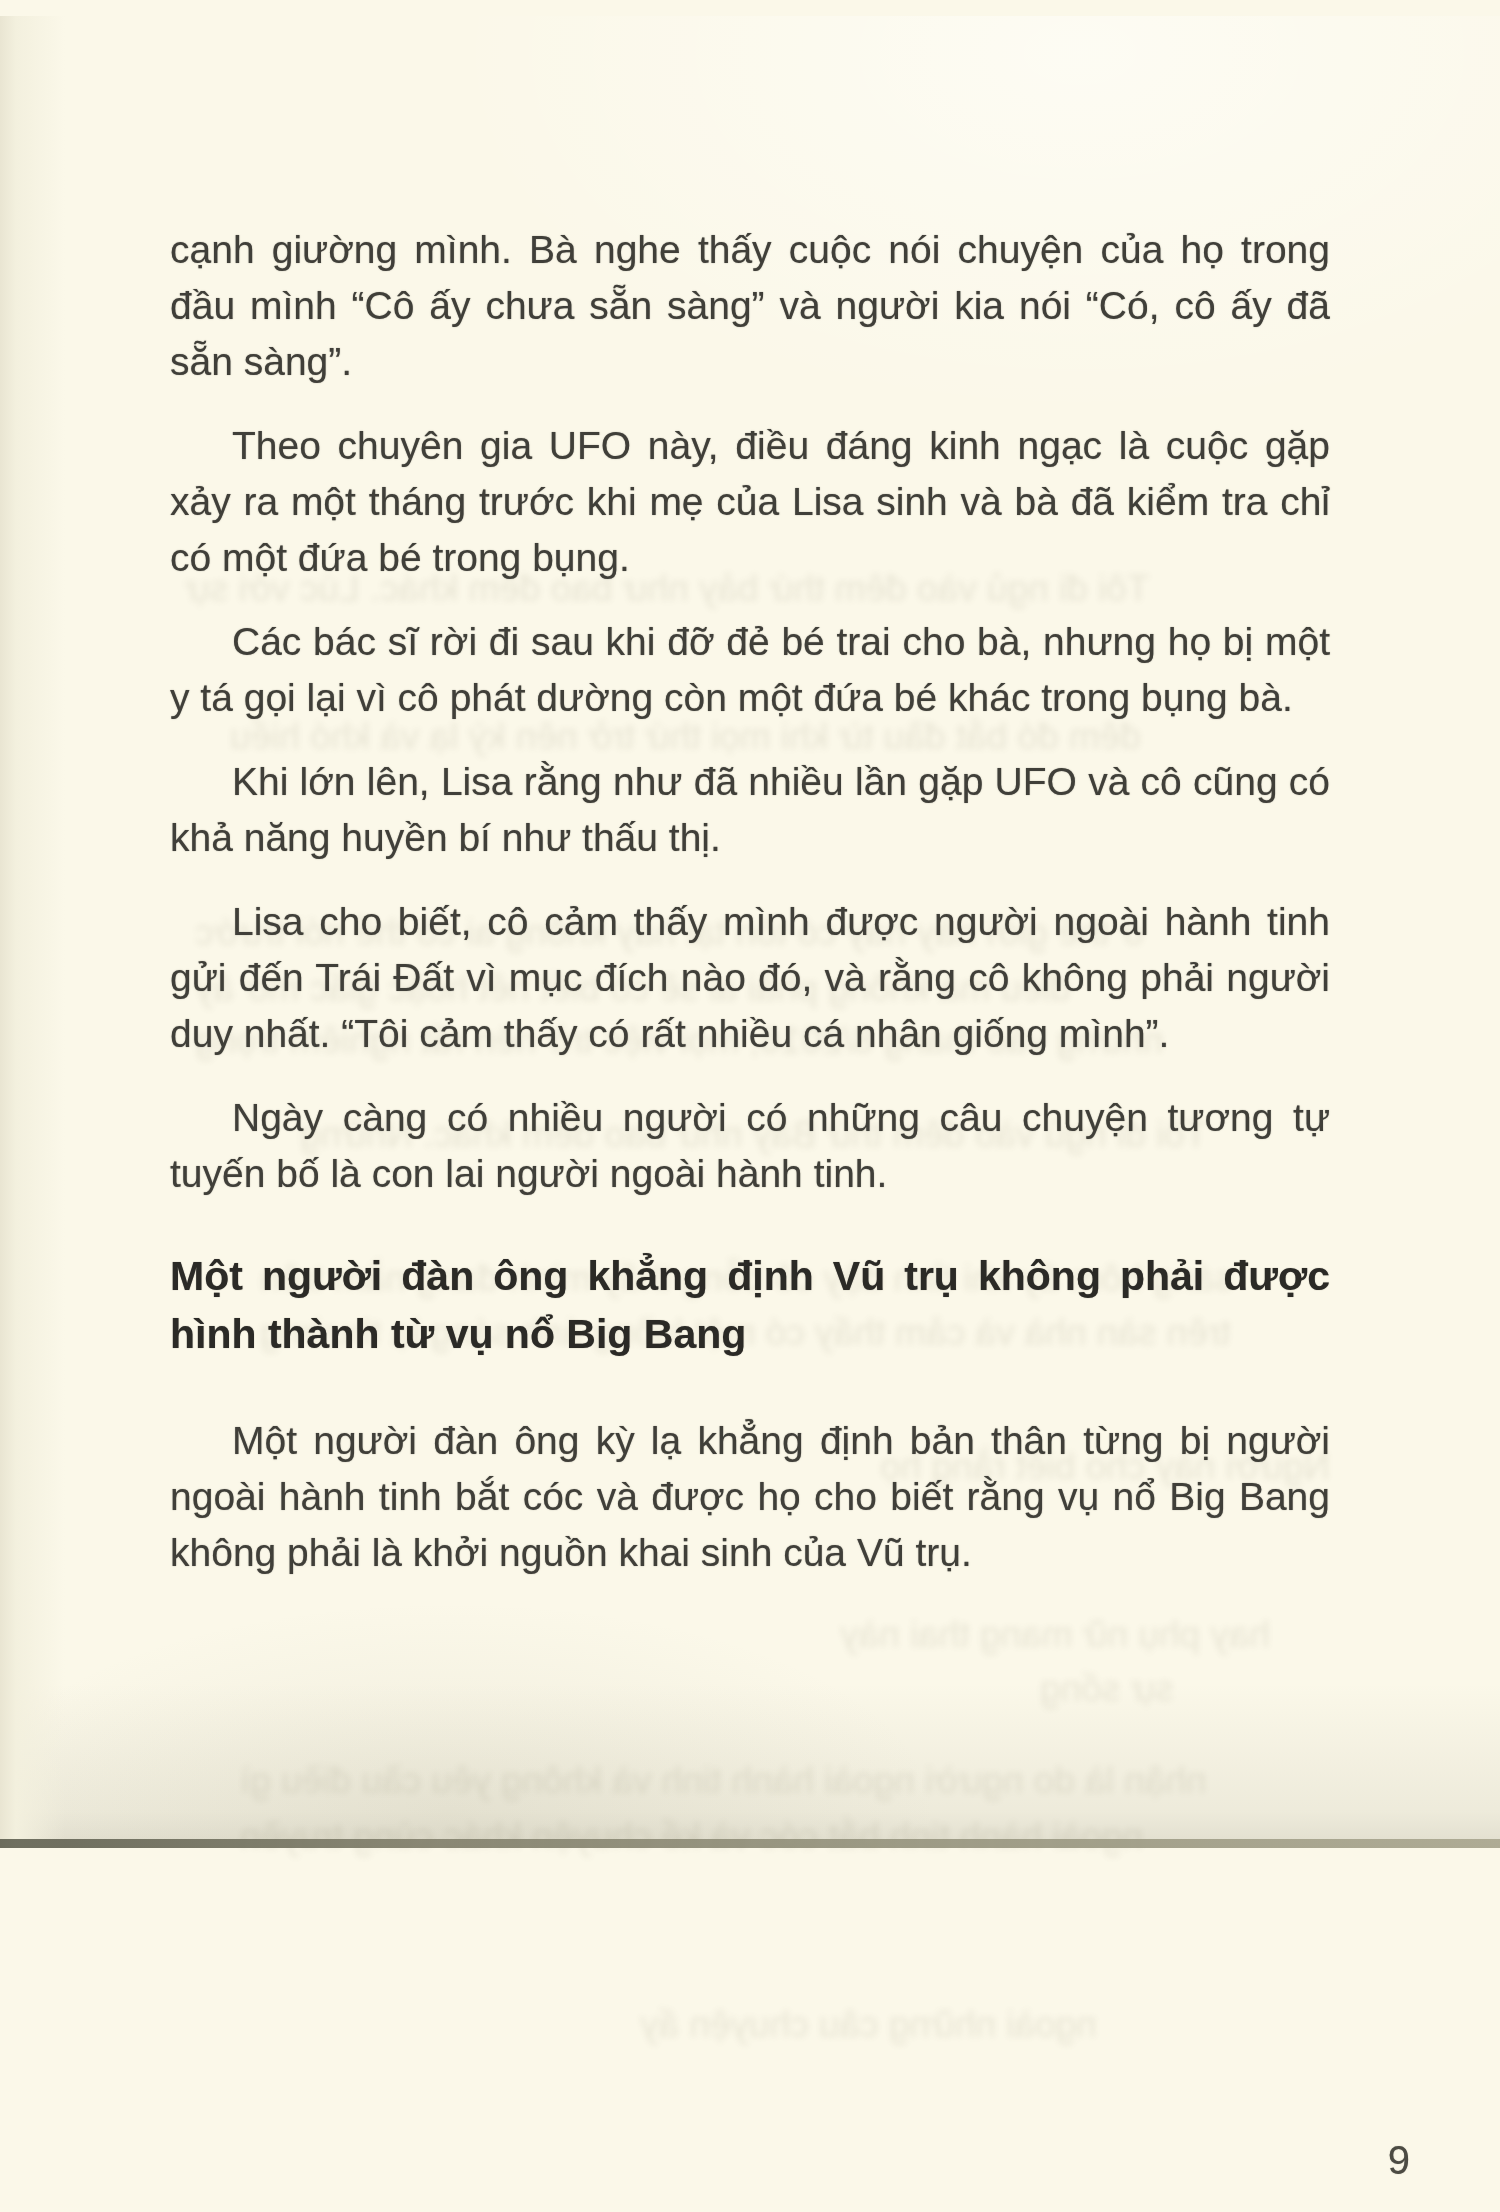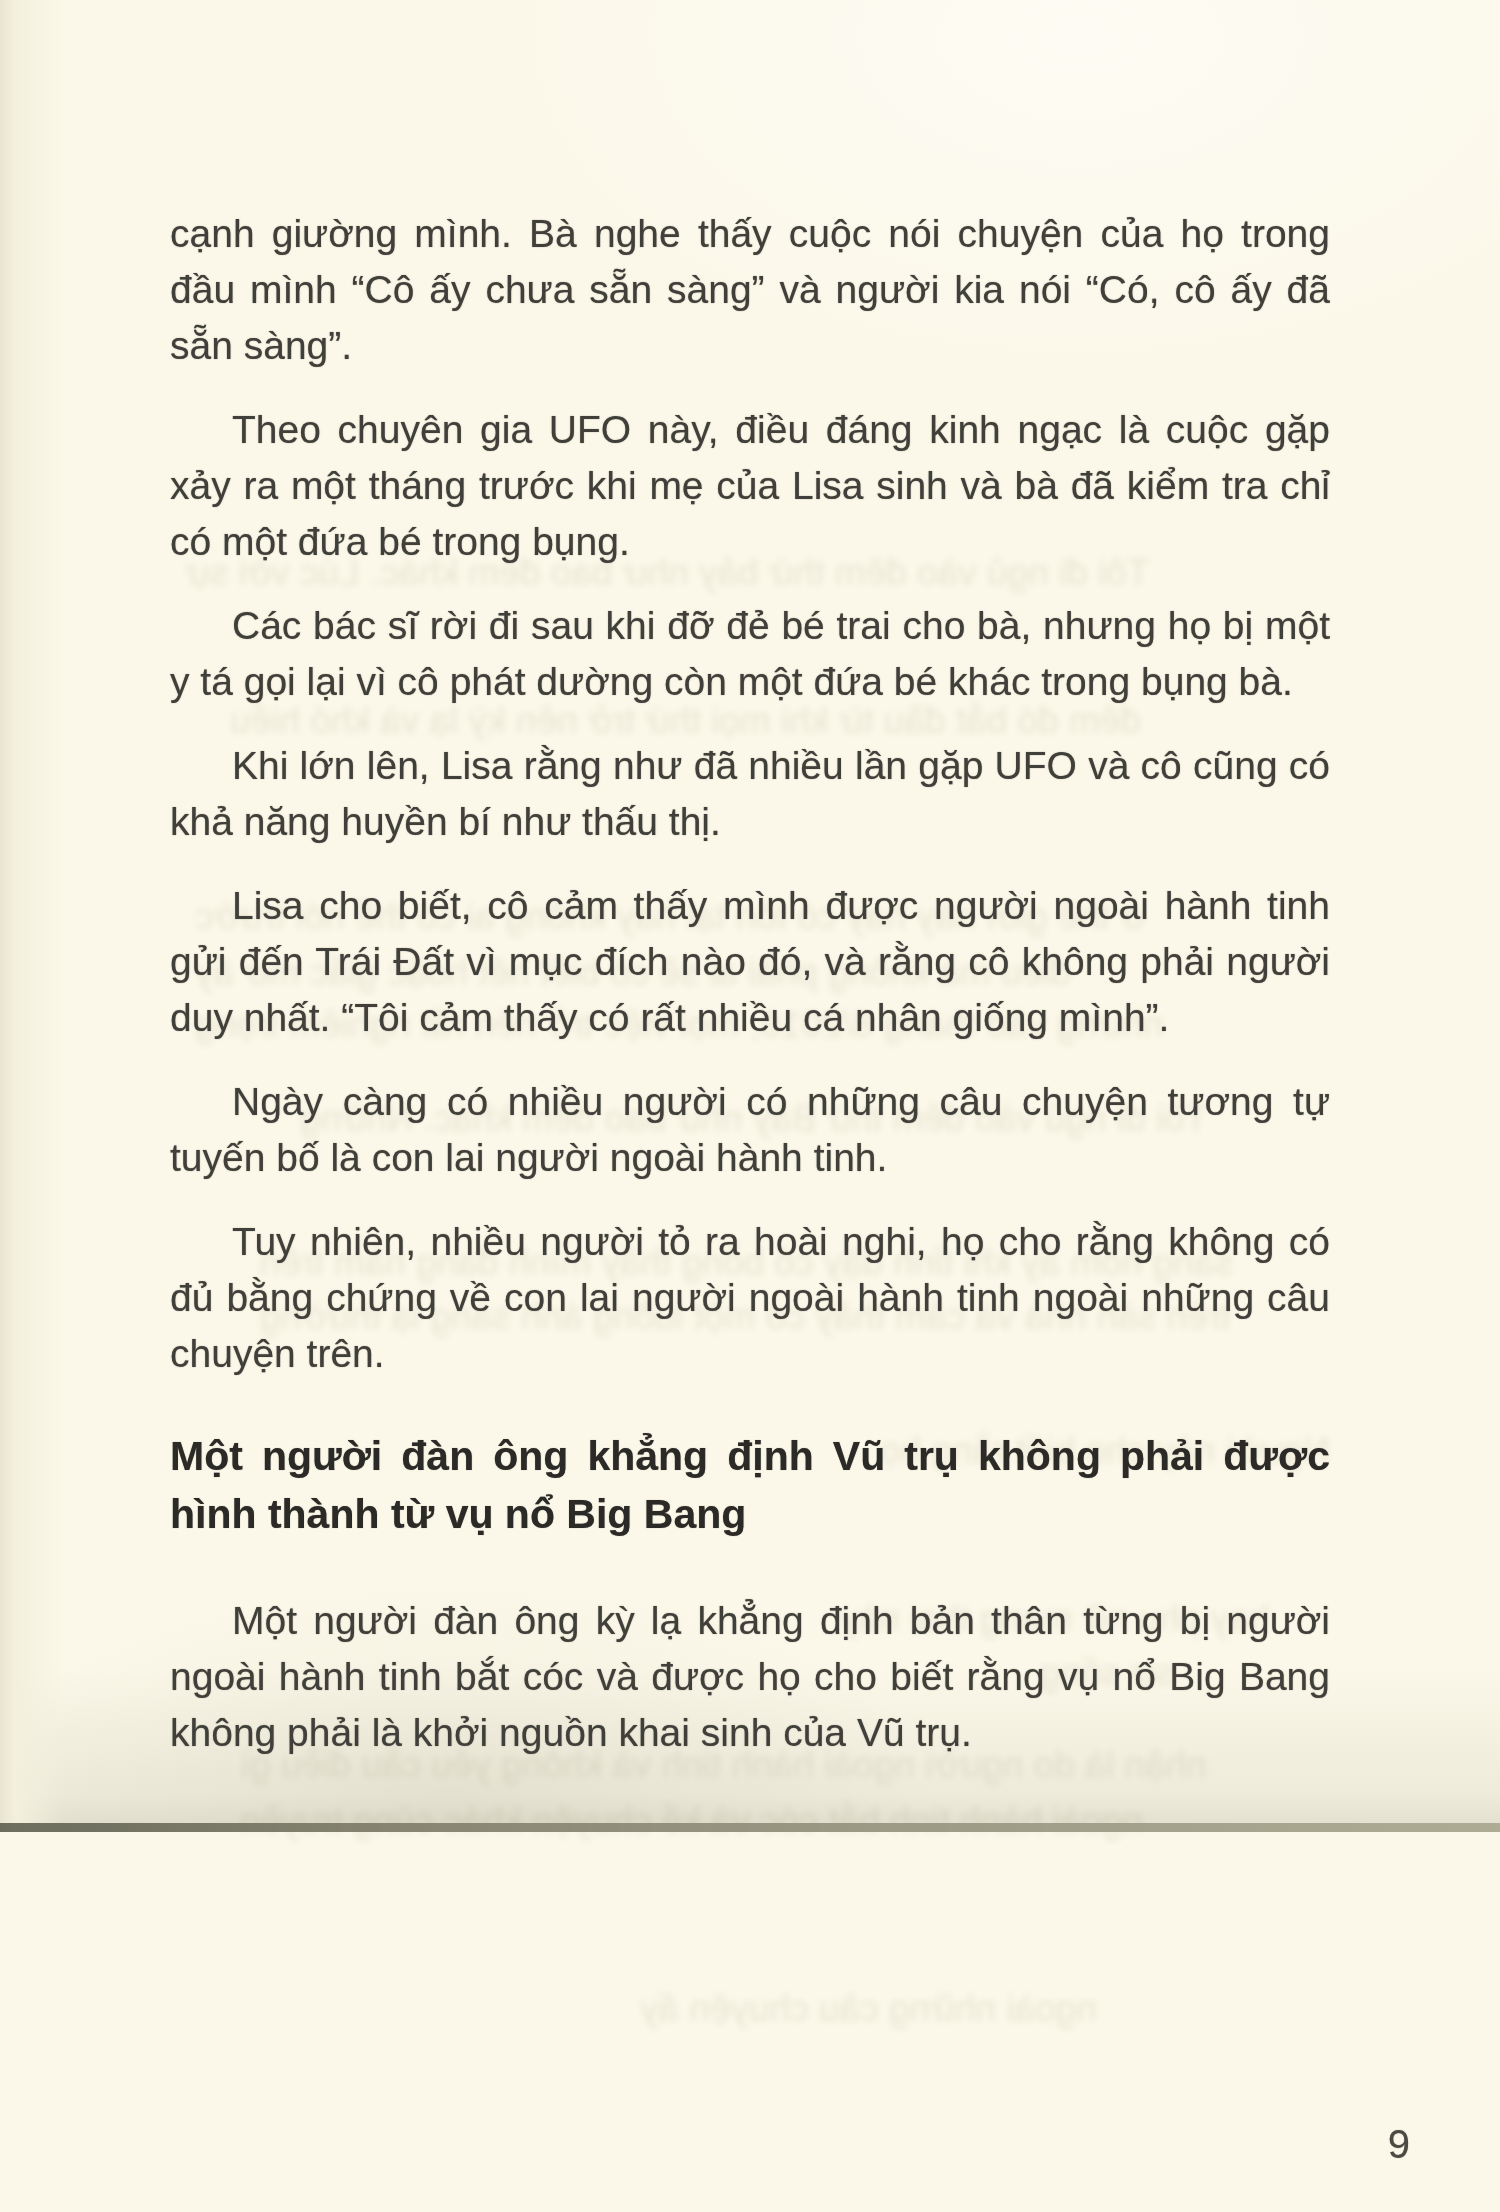--- a/index.html
+++ b/index.html
@@ -3,21 +3,21 @@
 <meta charset="utf-8">
 <style>
   html, body { margin: 0; padding: 0; }
   body {
     width: 1500px; height: 2212px;
     position: relative; overflow: hidden;
     font-family: "Liberation Sans", "DejaVu Sans", sans-serif;
     background: #fbf8e9;
   }
   #page {
-    position: absolute; left: 0; top: 0; width: 1500px; height: 1832px;
+    position: absolute; left: 0; top: 16px; width: 1500px; height: 1832px;
     background:
       linear-gradient(to right, #e9e5d2 0px, #f3f0de 16px, rgba(251,248,233,0) 65px),
       radial-gradient(ellipse 900px 520px at 72% 2%, rgba(255,255,252,0.55), rgba(255,255,252,0) 70%),
       radial-gradient(ellipse 700px 300px at 30% 98%, rgba(140,136,110,0.10), rgba(140,136,110,0) 70%),
       linear-gradient(to bottom, rgba(0,0,0,0) 91%, rgba(120,117,94,0.10) 98%, rgba(104,102,82,0.18) 100%),
       #fbf8e9;
   }
   .bottom-edge {
     position: absolute; left: 0; bottom: 0; width: 100%; height: 9px;
     background: linear-gradient(to right, #565748, #7b7965 28%, #908e78 58%, #a5a28a 100%);
@@ -79,21 +79,20 @@
   <div class="ghost" style="top:1800px; left:240px;">ngoài hành tinh bắt cóc và kể chuyện khác cùng truyền</div>
   <div class="ghost" style="top:1988px; left:640px;">ngoài những câu chuyện ấy</div>
 
   <div class="content">
     <p class="body no-indent">cạnh giường mình. Bà nghe thấy cuộc nói chuyện của họ trong đầu mình “Cô ấy chưa sẵn sàng” và người kia nói “Có, cô ấy đã sẵn sàng”.</p>
     <p class="body">Theo chuyên gia UFO này, điều đáng kinh ngạc là cuộc gặp xảy ra một tháng trước khi mẹ của Lisa sinh và bà đã kiểm tra chỉ có một đứa bé trong bụng.</p>
     <p class="body">Các bác sĩ rời đi sau khi đỡ đẻ bé trai cho bà, nhưng họ bị một y tá gọi lại vì cô phát dường còn một đứa bé khác trong bụng bà.</p>
     <p class="body">Khi lớn lên, Lisa rằng như đã nhiều lần gặp UFO và cô cũng có khả năng huyền bí như thấu thị.</p>
     <p class="body">Lisa cho biết, cô cảm thấy mình được người ngoài hành tinh gửi đến Trái Đất vì mục đích nào đó, và rằng cô không phải người duy nhất. “Tôi cảm thấy có rất nhiều cá nhân giống mình”.</p>
     <p class="body">Ngày càng có nhiều người có những câu chuyện tương tự tuyến bố là con lai người ngoài hành tinh.</p>
-    <p class="body">Tuy nhiên, nhiều người tỏ ra hoài nghi, họ cho rằng không có đủ bằng chứng về con lai người ngoài hành tinh ngoài những câu chuyện trên.</p>
     <h2 class="heading">Một người đàn ông khẳng định Vũ trụ không phải được hình thành từ vụ nổ Big Bang</h2>
     <p class="body">Một người đàn ông kỳ lạ khẳng định bản thân từng bị người ngoài hành tinh bắt cóc và được họ cho biết rằng vụ nổ Big Bang không phải là khởi nguồn khai sinh của Vũ trụ.</p>
   </div>
 
   <div class="page-number">9</div>
 
   <div class="bottom-edge"></div>
 </div>
 
 </body></html>

